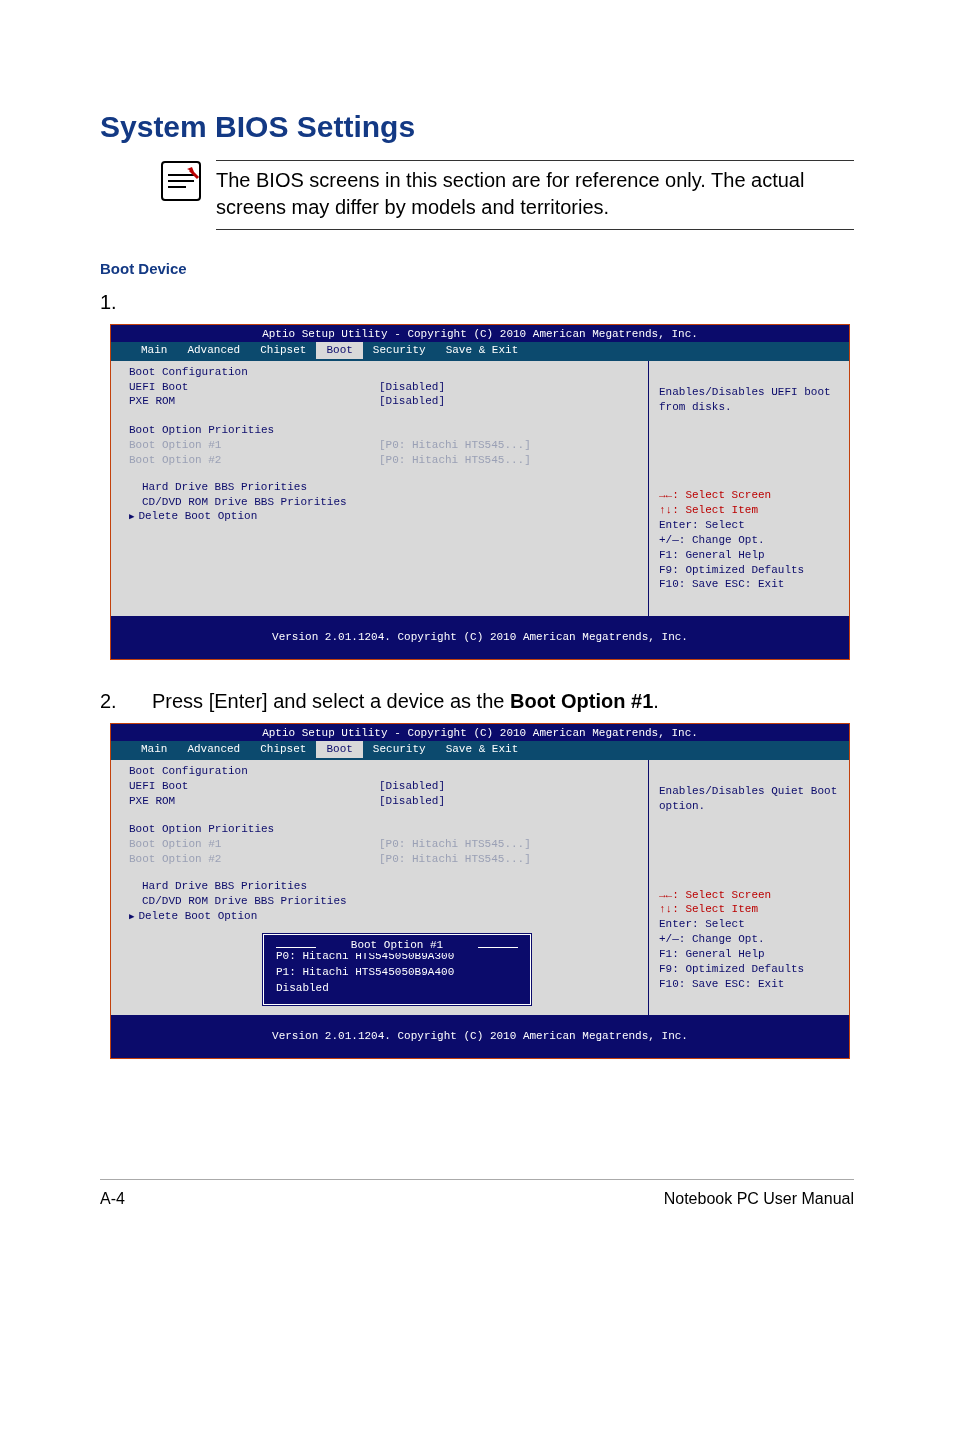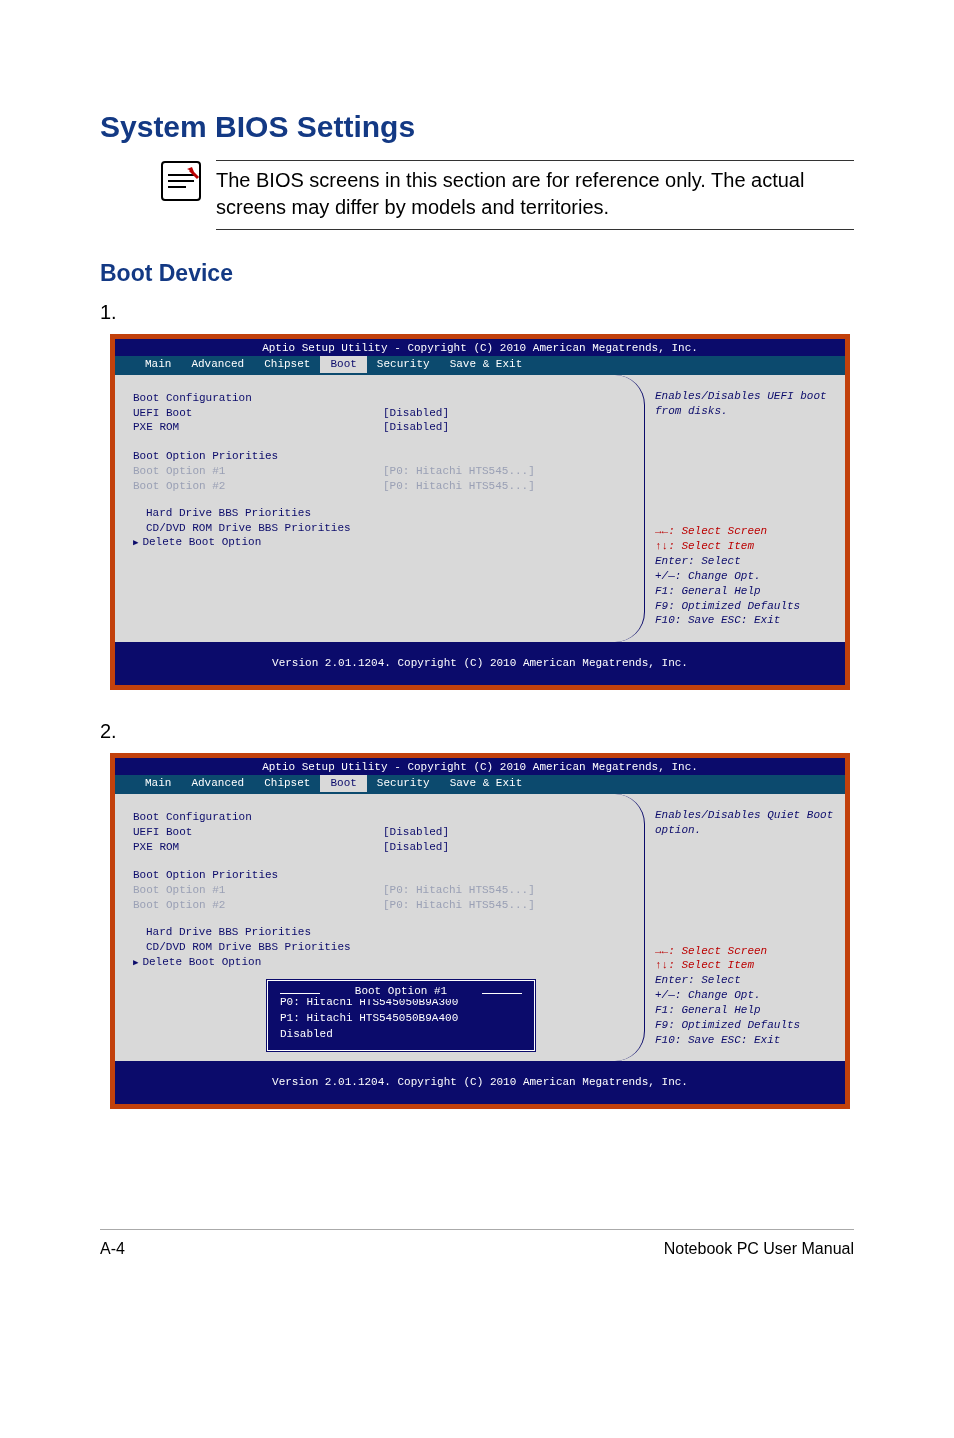--- a/index.html
+++ b/index.html
@@ -29,71 +29,69 @@
   .note-text-wrap {
     flex: 1;
     border-top: 1px solid #333;
     border-bottom: 1px solid #333;
     padding: 6px 0 8px 0;
     font-size: 20px;
     line-height: 1.35;
   }
   .sub-title {
     color: #133984;
-    font-size: 23px;
+    font-size: 15px;
     font-weight: bold;
     margin: 12px 0 14px 0;
   }
   .step {
     display: flex;
     align-items: baseline;
     font-size: 20px;
     margin-bottom: 10px;
   }
   .step-num { width: 52px; }
   .bios {
     width: 740px;
     margin: 8px 10px 30px 10px;
     font-family: "Courier New", monospace;
     font-size: 11px;
     line-height: 1.35;
     background: #d9d9d9;
-    border: 5px solid #c2410c;
+    border: 1px solid #c2410c;
   }
   .bios-header {
     background: #0b0b6b;
     color: #fff;
     text-align: center;
     padding: 2px 0 0 0;
   }
   .bios-tabs {
     background: #0c4a6e;
     padding: 0 20px 2px 20px;
     color: #fff;
   }
   .bios-tabs span { padding: 1px 10px; display: inline-block; }
   .bios-tabs .active { background: #d9d9d9; color: #0b0b6b; }
   .bios-body {
     display: flex;
   }
   .bios-main {
     flex: 1;
     border-right: 1px solid #0b0b6b;
-    padding: 14px 10px 22px 18px;
+    padding: 2px 10px 22px 18px;
     position: relative;
-    border-radius: 30px;
   }
   .bios-help {
     width: 200px;
-    padding: 14px 10px;
+    padding: 24px 10px;
     display: flex;
     flex-direction: column;
     justify-content: space-between;
     color: #0b0b6b;
-    font-style: italic;
   }
   .bios-footer-bar {
     background: #0b0b6b;
     color: #fff;
     text-align: center;
     padding: 14px 0;
   }
   .cfg-row { display: flex; }
   .cfg-label { width: 250px; color: #0b0b6b; }
   .cfg-val { color: #0b0b6b; text-align: right; }
@@ -211,20 +209,23 @@
         <div>F9:    Optimized Defaults</div>
         <div>F10:  Save   ESC: Exit</div>
       </div>
     </div>
   </div>
   <div class="bios-footer-bar">Version 2.01.1204. Copyright (C) 2010 American Megatrends, Inc.</div>
 </div>
 
 <div class="step">
   <span class="step-num">2.</span>
+  <span>
+    <span>Press [Enter] and select a device as the </span><b>Boot Option #1</b><span>.</span>
+  </span>
 </div>
 
 <div class="bios">
   <div class="bios-header">Aptio Setup Utility - Copyright (C) 2010 American Megatrends, Inc.</div>
   <div class="bios-tabs">
     <span>Main</span><span>Advanced</span><span>Chipset</span><span class="active">Boot</span><span>Security</span><span>Save &amp; Exit</span>
   </div>
   <div class="bios-body">
     <div class="bios-main">
       <div class="hdr">Boot Configuration</div>

